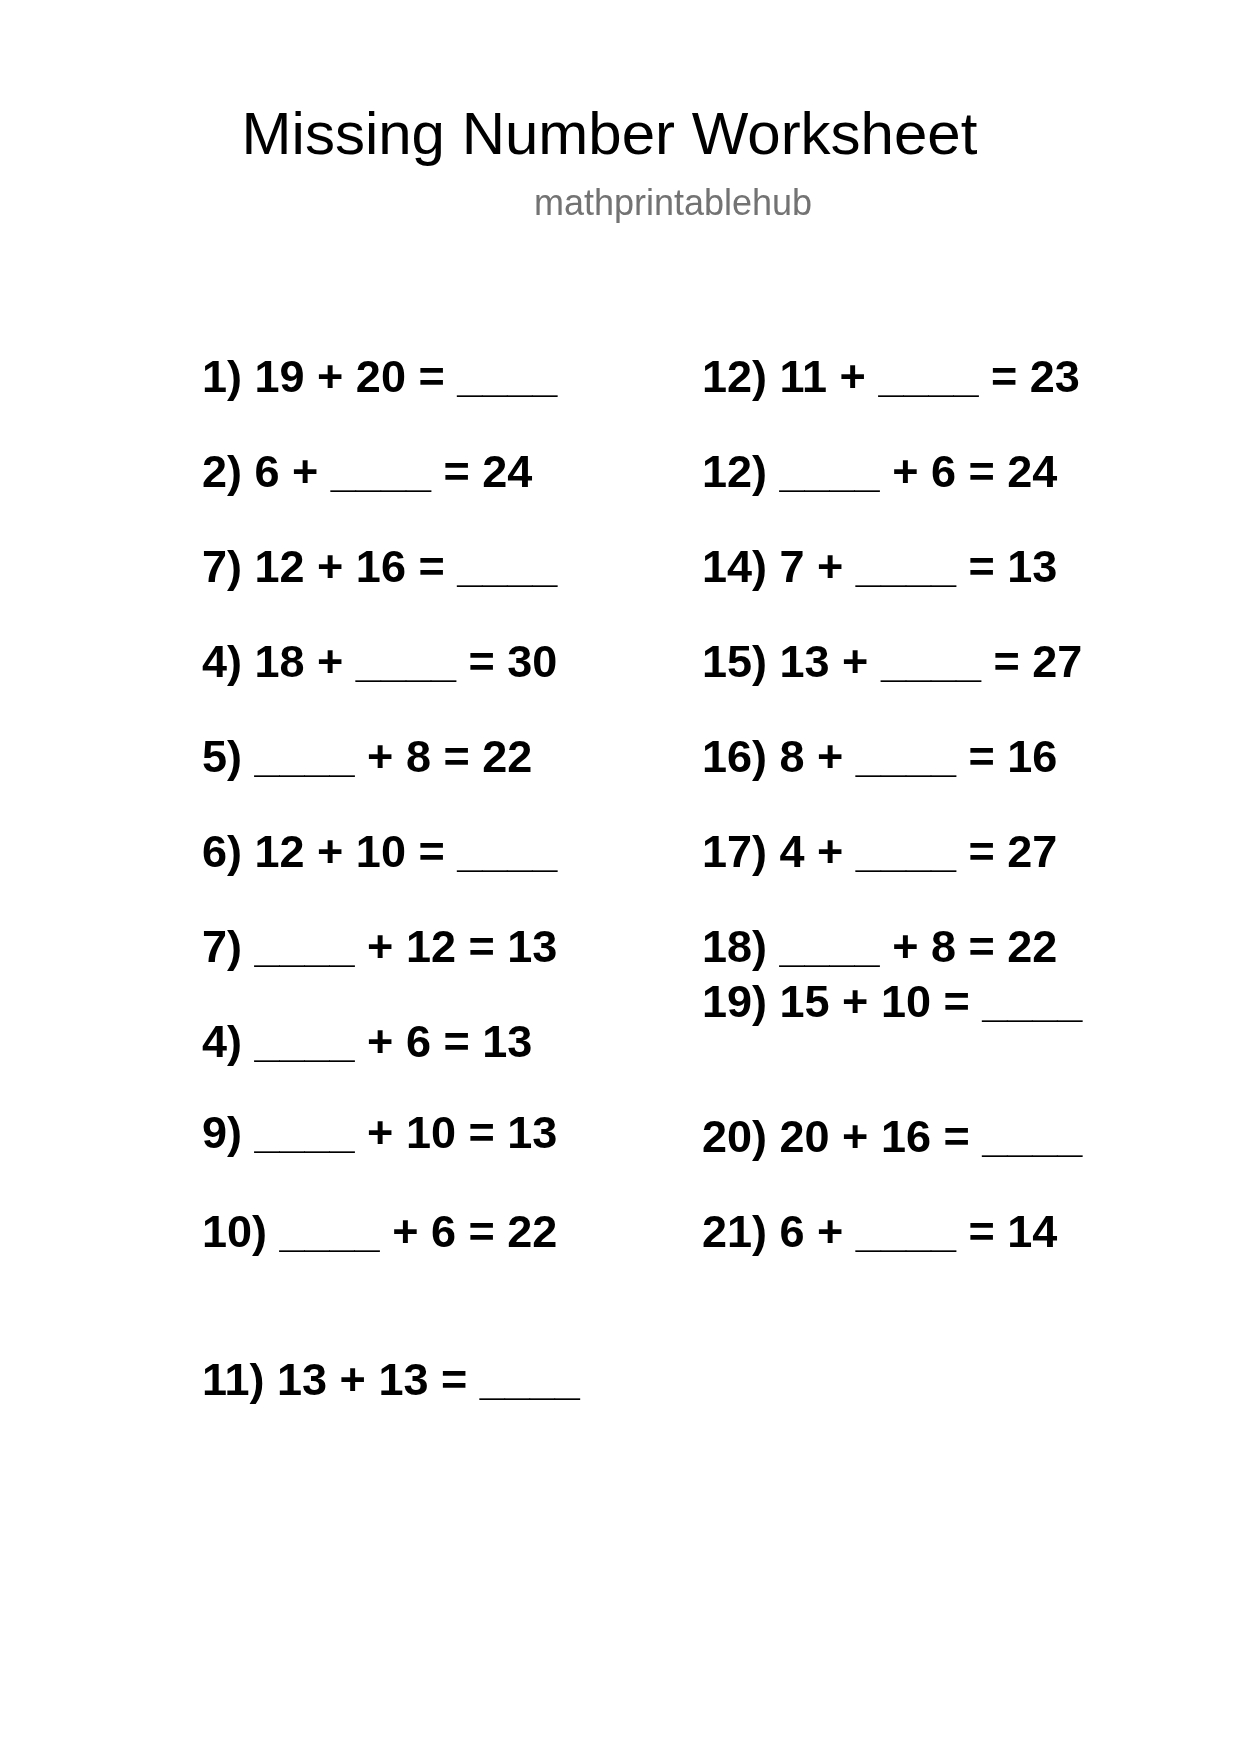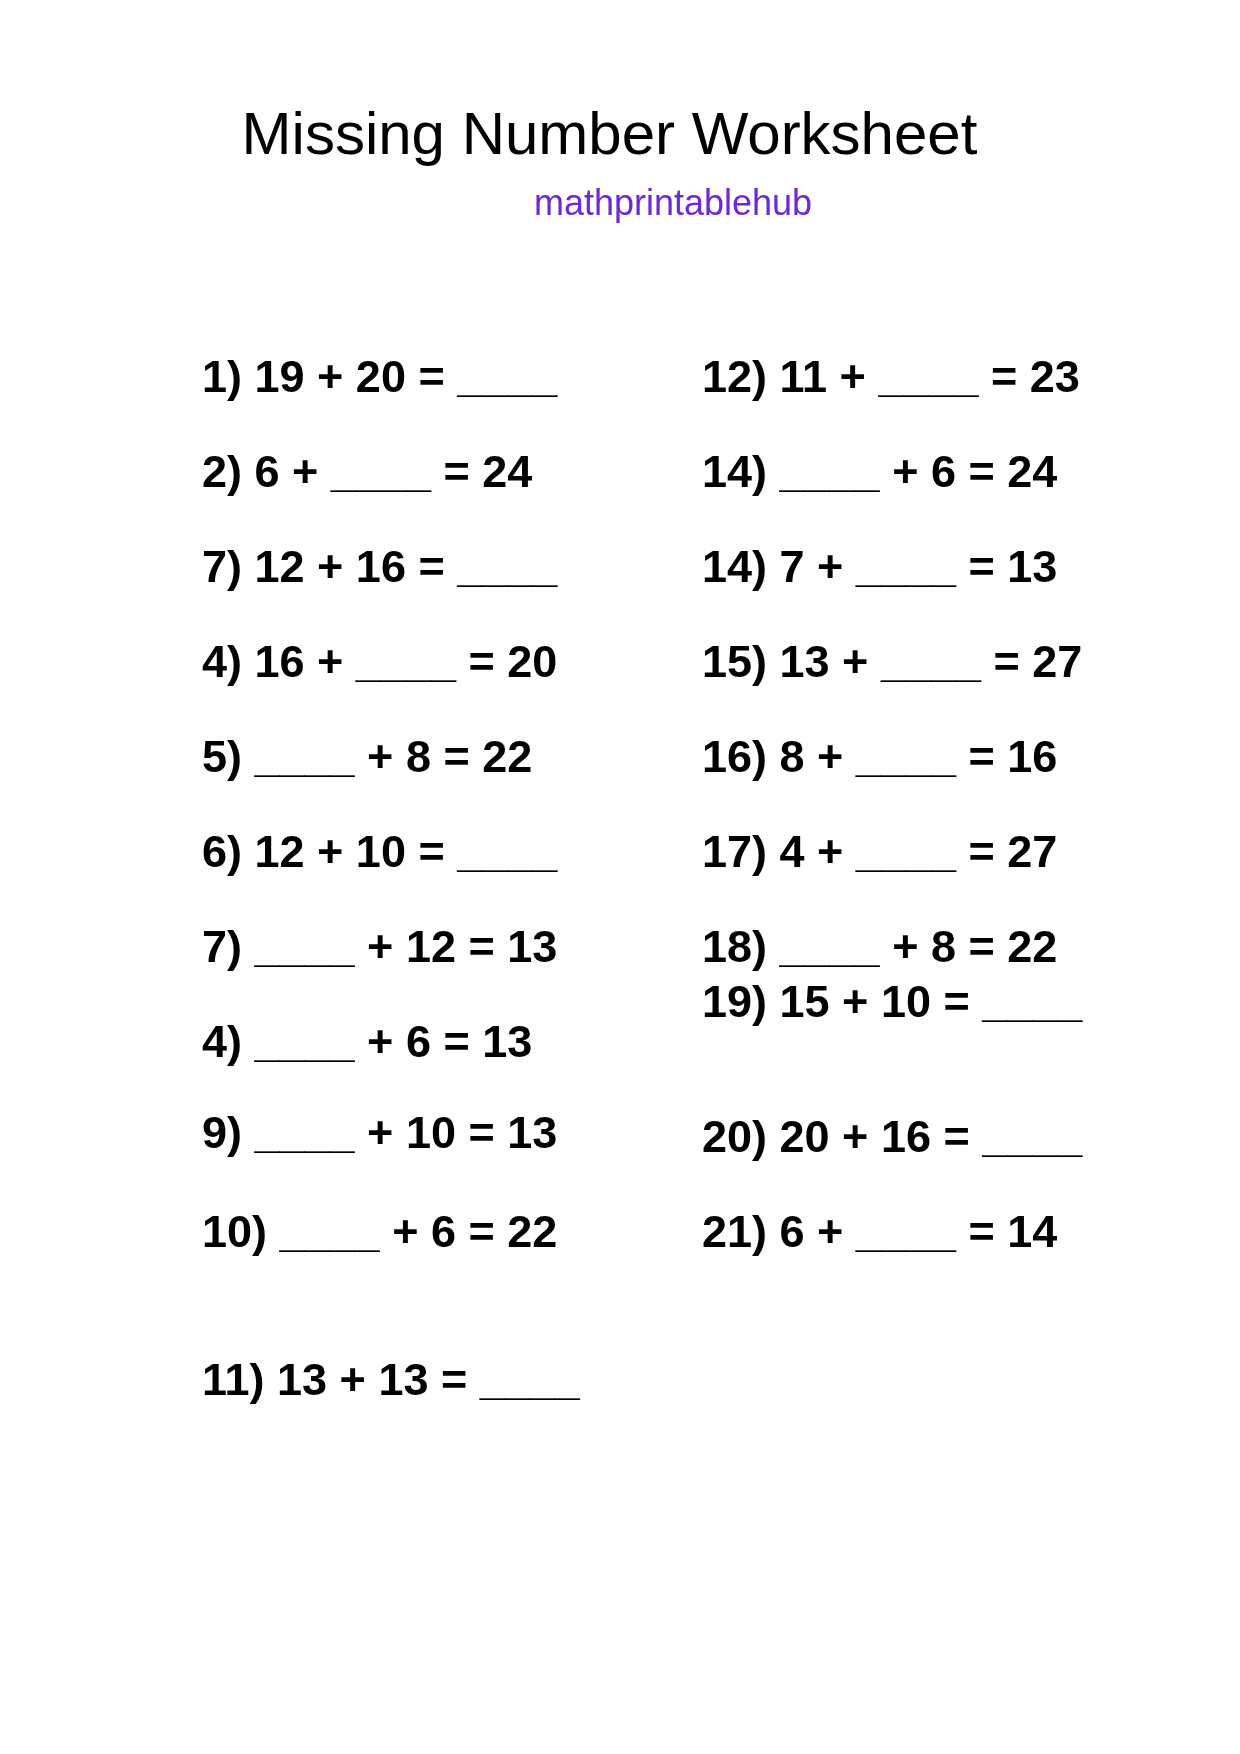--- a/index.html
+++ b/index.html
@@ -30,21 +30,21 @@
       box-sizing: border-box;
     }
     .subtitle {
       position: absolute;
       left: 0;
       width: 1240px;
       top: 183px;
       text-align: center;
       font-size: 36px;
       line-height: 40px;
-      color: #6d28d9;
+      color: #737373;
       white-space: nowrap;
       padding-left: 106px;
       box-sizing: border-box;
     }
     .column {
       position: absolute;
       top: 0;
     }
     .column.left { left: 202px; }
     .column.right { left: 702px; }
@@ -60,33 +60,33 @@
 </head>
 <body>
 
 <h1 class="title">Missing Number Worksheet</h1>
 <div class="subtitle">mathprintablehub</div>
 
 <div class="column left">
   <div class="problem" style="top:352px">1) 19 + 20 = ____</div>
   <div class="problem" style="top:447px">2) 6 + ____ = 24</div>
   <div class="problem" style="top:542px">7) 12 + 16 = ____</div>
-  <div class="problem" style="top:637px">4) 16 + ____ = 20</div>
+  <div class="problem" style="top:637px">4) 18 + ____ = 30</div>
   <div class="problem" style="top:732px">5) ____ + 8 = 22</div>
   <div class="problem" style="top:827px">6) 12 + 10 = ____</div>
   <div class="problem" style="top:922px">7) ____ + 12 = 13</div>
   <div class="problem" style="top:1017px">4) ____ + 6 = 13</div>
   <div class="problem" style="top:1108px">9) ____ + 10 = 13</div>
   <div class="problem" style="top:1207px">10) ____ + 6 = 22</div>
   <div class="problem" style="top:1355px">11) 13 + 13 = ____</div>
 </div>
 
 <div class="column right">
   <div class="problem" style="top:352px">12) 11 + ____ = 23</div>
-  <div class="problem" style="top:447px">14) ____ + 6 = 24</div>
+  <div class="problem" style="top:447px">12) ____ + 6 = 24</div>
   <div class="problem" style="top:542px">14) 7 + ____ = 13</div>
   <div class="problem" style="top:637px">15) 13 + ____ = 27</div>
   <div class="problem" style="top:732px">16) 8 + ____ = 16</div>
   <div class="problem" style="top:827px">17) 4 + ____ = 27</div>
   <div class="problem" style="top:922px">18) ____ + 8 = 22</div>
   <div class="problem" style="top:977px">19) 15 + 10 = ____</div>
   <div class="problem" style="top:1112px">20) 20 + 16 = ____</div>
   <div class="problem" style="top:1207px">21) 6 + ____ = 14</div>
 </div>
 

